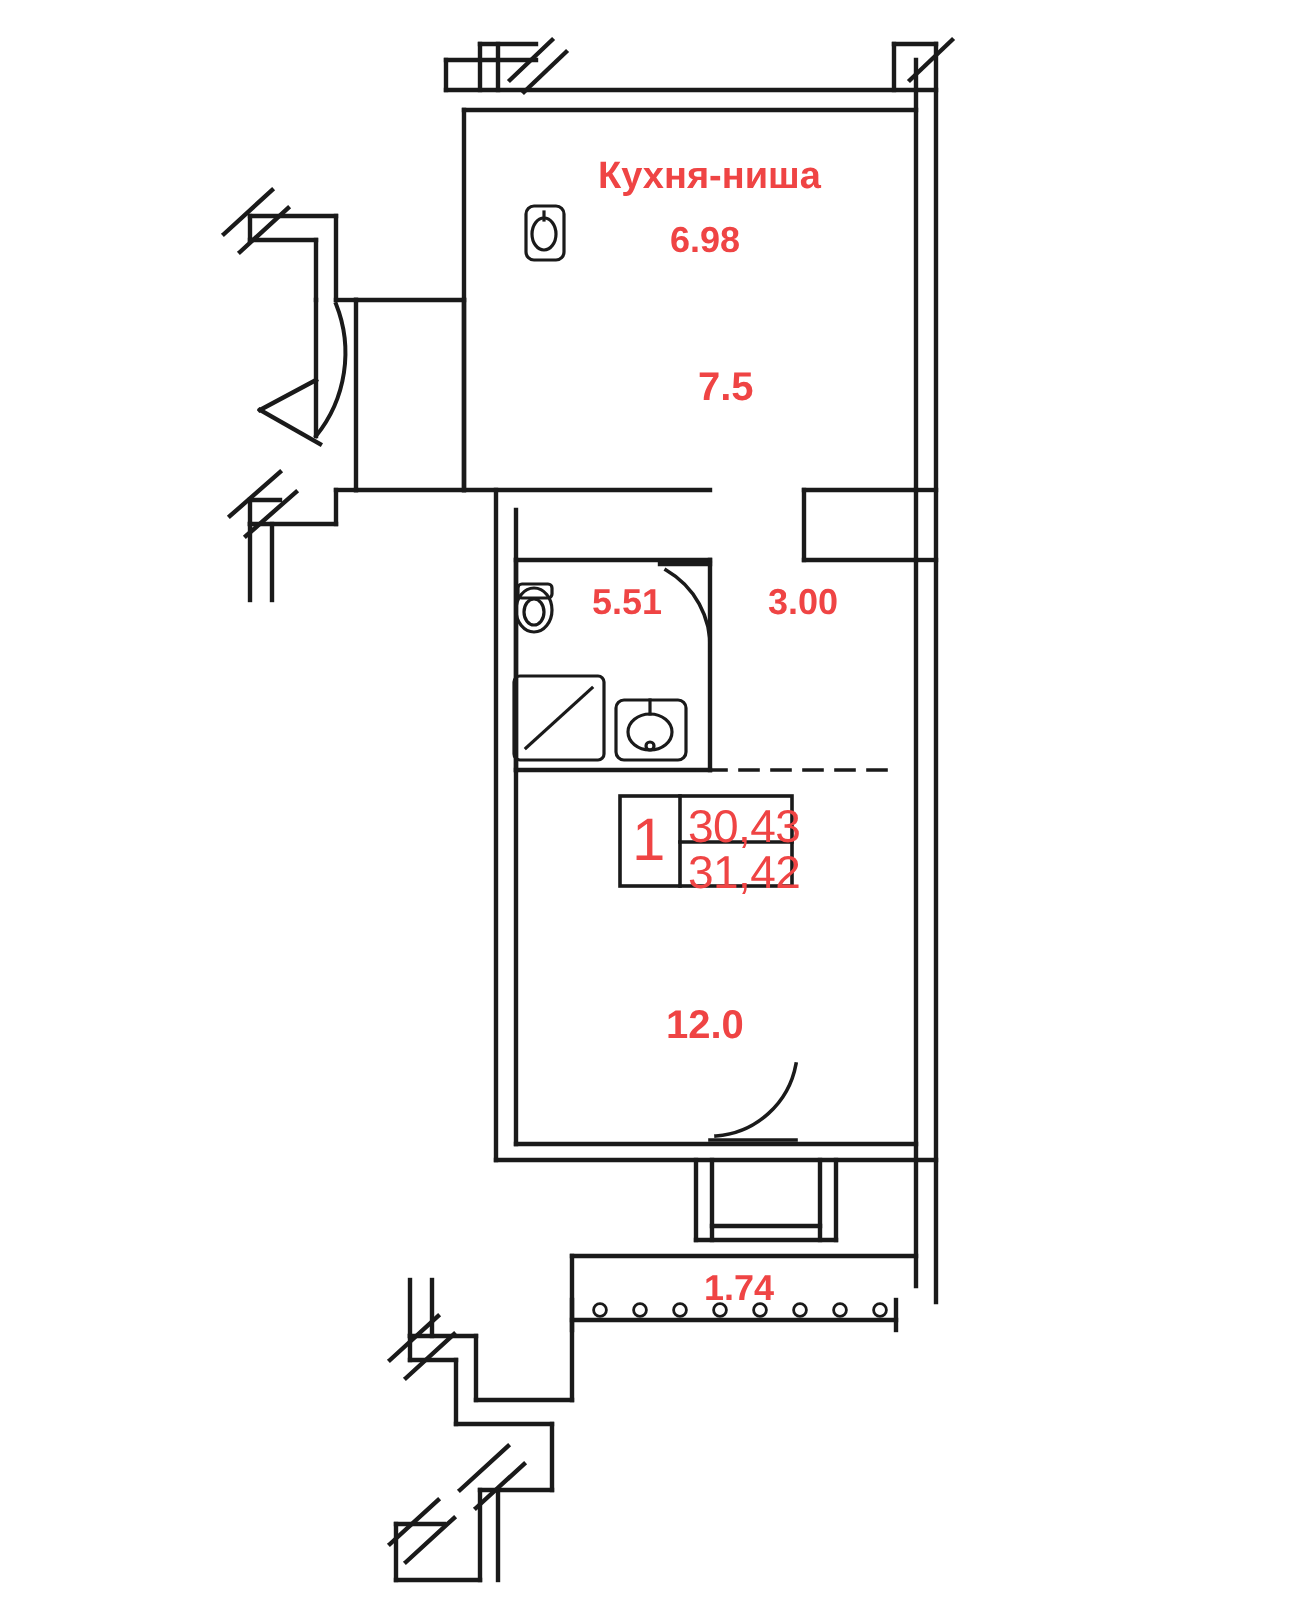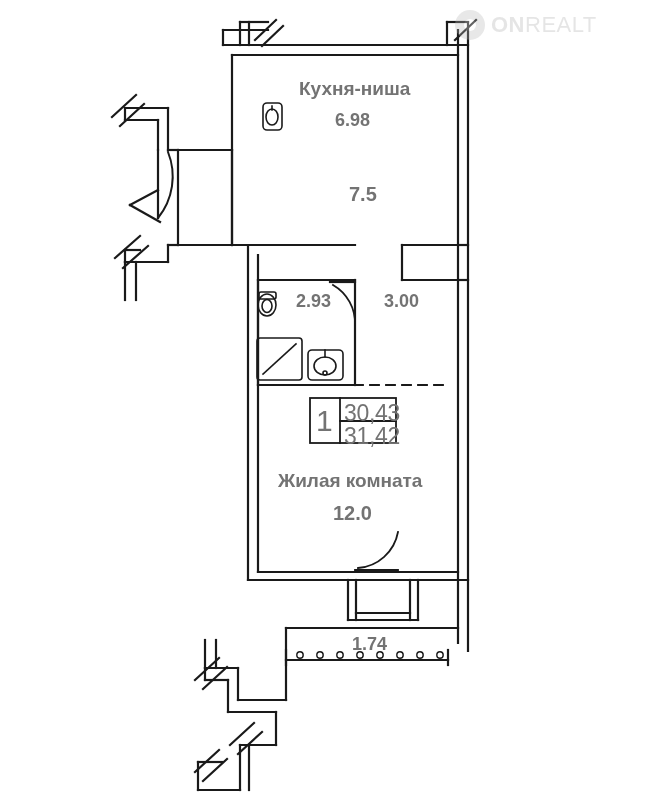--- a/index.html
+++ b/index.html
@@ -17,21 +17,21 @@
     background: #ffffff;
     overflow: hidden;
   }
   #plan svg {
     position: absolute;
     left: 0;
     top: 0;
   }
   .lbl {
     position: absolute;
-    color: #737373;
+    color: #ef4444;
     white-space: nowrap;
     font-family: "Liberation Sans", sans-serif;
   }
   .lbl.room-name {
     font-size: 19px;
     font-weight: bold;
   }
   .lbl.room-area {
     font-size: 20px;
     font-weight: bold;
@@ -241,34 +241,29 @@
 
       <g stroke-width="1.8">
         <rect x="310" y="398" width="86" height="45"></rect>
         <path d="M340 398 L340 443"></path>
         <path d="M340 421 L396 421"></path>
       </g>
 
     </g>
   </svg>
 
-  <div class="watermark">
-    <div class="wm-circle"></div>
-    <div class="wm-text"><span>ON</span><span class="wm-light">REALT</span></div>
-  </div>
 
   <div class="lbl room-name" style="left:299px; top:78px;">Кухня-ниша</div>
   <div class="lbl dim" style="left:335px; top:110px;">6.98</div>
   <div class="lbl room-area" style="left:313px; top:183px;margin-left:36px;">7.5</div>
 
-  <div class="lbl dim" style="left:296px; top:291px;">2.93</div>
+  <div class="lbl dim" style="left:296px; top:291px;">5.51</div>
   <div class="lbl dim" style="left:384px; top:291px;">3.00</div>
 
   <div class="lbl rooms-count" style="left:316px; top:404px;">1</div>
   <div class="lbl total-area" style="left:344px; top:400px;">30,43</div>
   <div class="lbl total-area" style="left:344px; top:423px;">31,42</div>
 
-  <div class="lbl room-name" style="left:278px; top:470px;">Жилая комната</div>
   <div class="lbl room-area" style="left:333px; top:502px;">12.0</div>
 
   <div class="lbl dim" style="left:352px; top:634px;">1.74</div>
 
 </div>
 
 </body></html>

